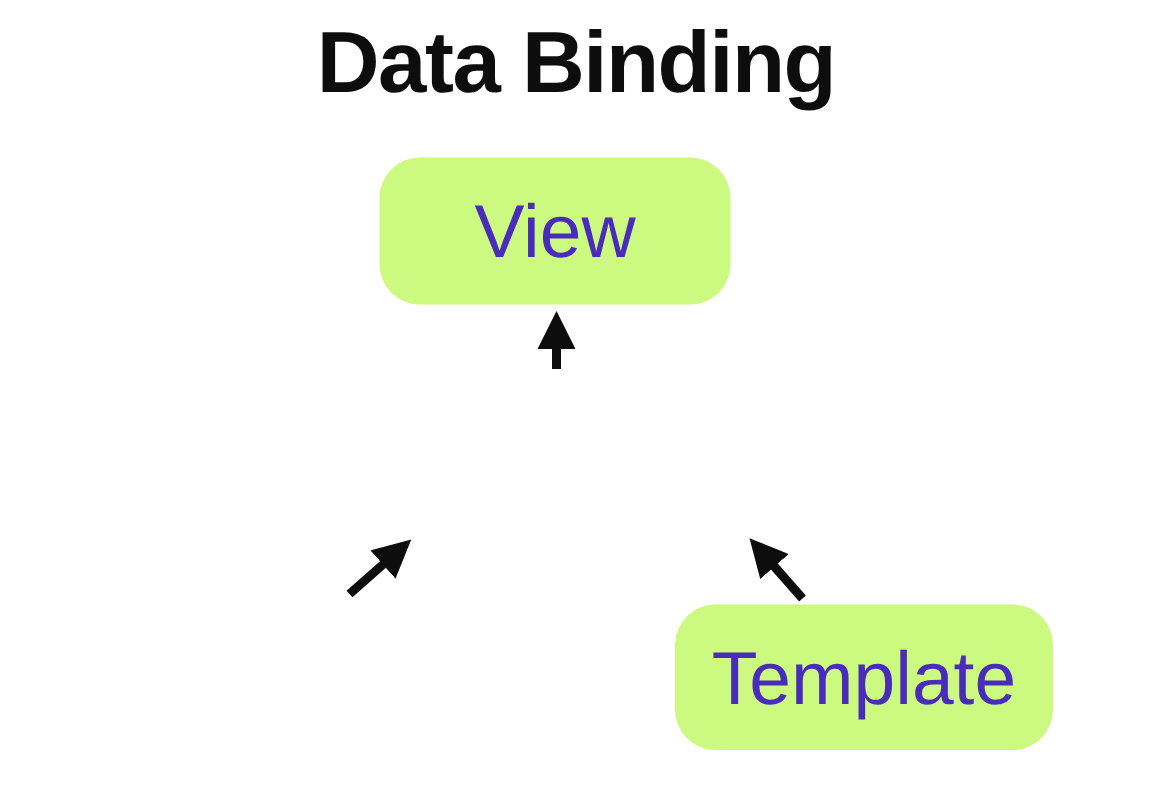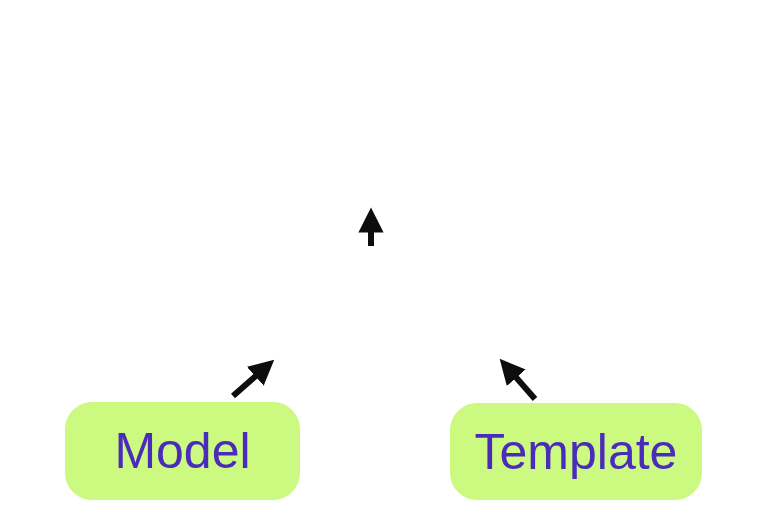--- a/index.html
+++ b/index.html
@@ -57,31 +57,32 @@
     width: 768px;
     height: 528px;
     pointer-events: none;
   }
 </style>
 </head>
 <body>
 
 <div class="canvas">
 
+  <div class="diagram-title">Data Binding</div>
 
   <svg class="edges-layer" viewBox="0 0 768 528" xmlns="http://www.w3.org/2000/svg">
     <defs>
       <marker id="arrowhead" markerWidth="4.2" markerHeight="4.2" refX="2.6" refY="2.1" orient="auto">
         <path d="M0,0 L4.2,2.1 L0,4.2 z" fill="#0d0d0d"></path>
       </marker>
     </defs>
     <line x1="371" y1="246" x2="371" y2="217" stroke="#0d0d0d" stroke-width="6" marker-end="url(#arrowhead)"></line>
     <line x1="233" y1="396" x2="267" y2="366" stroke="#0d0d0d" stroke-width="6" marker-end="url(#arrowhead)"></line>
     <line x1="535" y1="399" x2="506" y2="366" stroke="#0d0d0d" stroke-width="6" marker-end="url(#arrowhead)"></line>
   </svg>
 
+  <div class="node node-view">View</div>
 
 
-  <div class="node node-model">Model</div>
 
   <div class="node node-template">Template</div>
 
 </div>
 
 </body></html>

